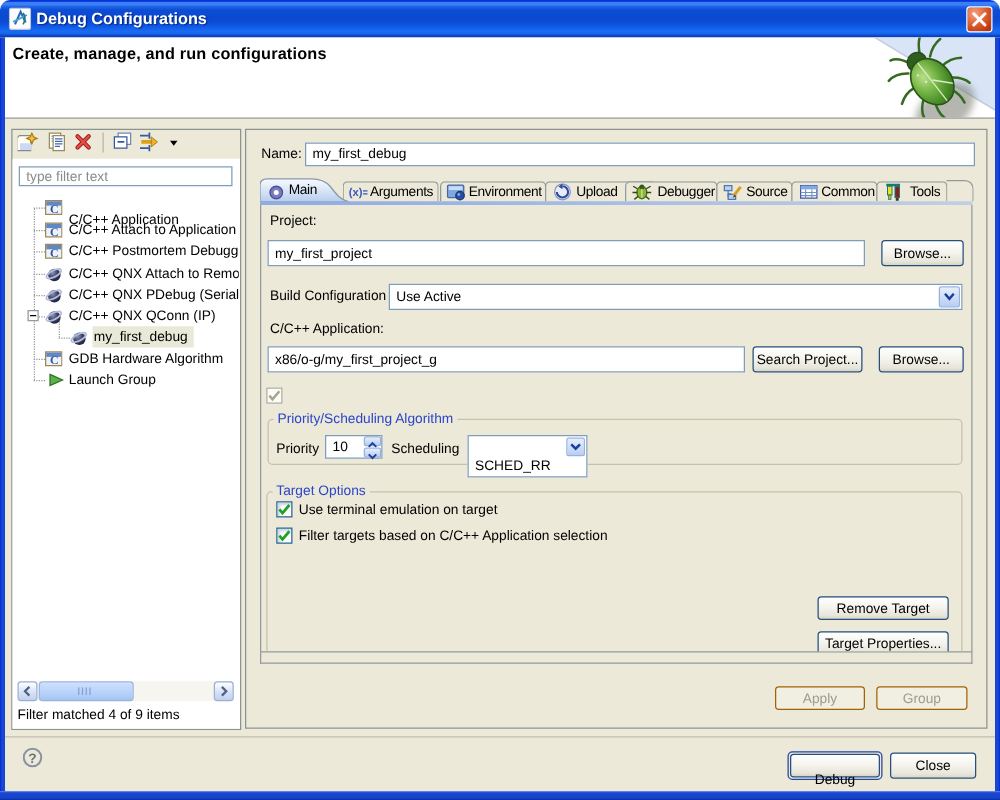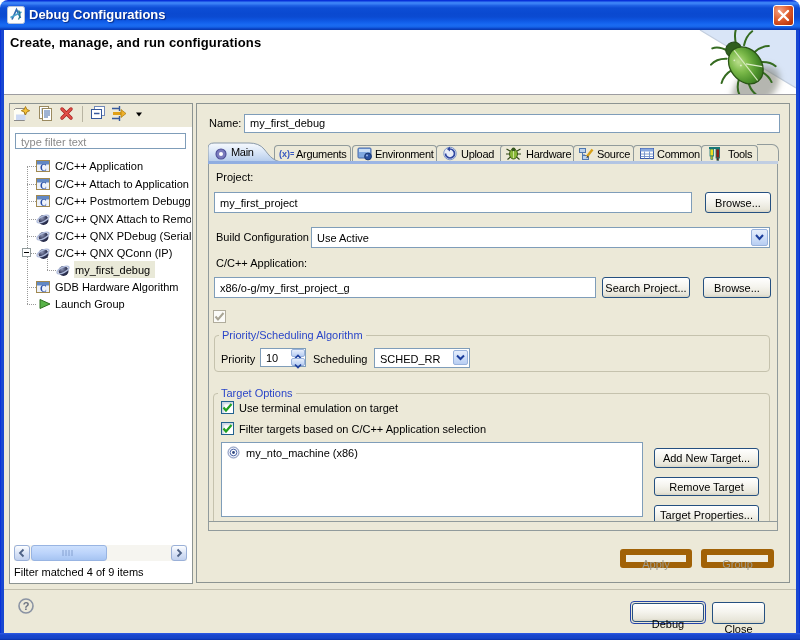--- a/index.html
+++ b/index.html
@@ -1,20 +1,20 @@
 <!DOCTYPE html>
 <html><head><meta charset="utf-8">
 <style>
 *{margin:0;padding:0;box-sizing:border-box}
 html,body{width:800px;height:640px;overflow:hidden}
 body{font-family:"Liberation Sans",sans-serif;font-size:11px;color:#000;background:#fff;position:relative}
 .ab{position:absolute}
 .fld{position:absolute;background:#fff;border:1px solid #7f9db9;font:11px "Liberation Sans",sans-serif;color:#000;padding:3px 0 0 5px;white-space:nowrap;overflow:hidden}
 .btn{position:absolute;border:1px solid #255080;border-radius:3px;background:linear-gradient(180deg,#ffffff 0%,#f5f4ee 45%,#e8e6da 85%,#d8d5c5 100%);font:11px "Liberation Sans",sans-serif;text-align:center;color:#000}
-.dbtn{position:absolute;border:6px solid #a16207;border-radius:3px;background:#f1efe2;font:11px "Liberation Sans",sans-serif;text-align:center;color:#9d9b8d}
+.dbtn{position:absolute;border:1px solid #a16207;border-radius:3px;background:#f1efe2;font:11px "Liberation Sans",sans-serif;text-align:center;color:#9d9b8d}
 .lbl{position:absolute;font:11px "Liberation Sans",sans-serif;white-space:nowrap}
 .grp{position:absolute;border:1px solid #c5c2ad;border-radius:4px}
 .gtitle{position:absolute;font:11px "Liberation Sans",sans-serif;color:#2b46c8;background:#ece9d8;padding:0 3px;white-space:nowrap}
 .cb{position:absolute;width:13px;height:13px;background:#fff;border:1px solid #21618f;box-shadow:inset 2px 2px 2px #ccd6e2}
 .tab{position:absolute;top:3px;height:16px;border:1px solid #919b9c;border-bottom:none;border-radius:4px 4px 0 0;background:#ece9d8;white-space:nowrap}
 .tabtxt{position:absolute;top:2px;font:11px "Liberation Sans",sans-serif;letter-spacing:-0.3px}
 .dot-v{position:absolute;width:1px;border-left:1px dotted #999}
 .dot-h{position:absolute;height:1px;border-top:1px dotted #999}
 .trow{position:absolute;left:45px;font:11px "Liberation Sans",sans-serif;white-space:nowrap}
 </style></head>
@@ -133,21 +133,21 @@
  <div class="dot-h" style="left:17px;top:98px;width:9px"></div>
  <div class="dot-h" style="left:17px;top:132px;width:9px"></div>
  <div class="dot-h" style="left:17px;top:149px;width:9px"></div>
  <div class="dot-v" style="left:37px;top:98px;height:17px"></div>
  <div class="dot-h" style="left:37px;top:115px;width:9px"></div>
  <svg class="ab" style="left:26px;top:4px" width="14" height="14">
       <rect x="0.5" y="1.5" width="13" height="11" fill="#eef2fa" stroke="#a08850"></rect>
       <rect x="1" y="2" width="12" height="3.5" fill="#6288c4"></rect>
       <text x="7.5" y="11.5" text-anchor="middle" font-family="Liberation Serif" font-size="9.5" font-weight="bold" fill="#2b50a8">C</text>
     </svg>
- <div class="trow" style="top:5px">C/C++ Application</div>
+ <div class="trow" style="top:15px">C/C++ Application</div>
  <svg class="ab" style="left:26px;top:22px" width="14" height="14">
       <rect x="0.5" y="1.5" width="13" height="11" fill="#eef2fa" stroke="#a08850"></rect>
       <rect x="1" y="2" width="12" height="3.5" fill="#6288c4"></rect>
       <text x="7.5" y="11.5" text-anchor="middle" font-family="Liberation Serif" font-size="9.5" font-weight="bold" fill="#2b50a8">C</text>
     </svg>
  <div class="trow" style="top:23px">C/C++ Attach to Application</div>
  <svg class="ab" style="left:26px;top:39px" width="14" height="14">
       <rect x="0.5" y="1.5" width="13" height="11" fill="#eef2fa" stroke="#a08850"></rect>
       <rect x="1" y="2" width="12" height="3.5" fill="#6288c4"></rect>
       <text x="7.5" y="11.5" text-anchor="middle" font-family="Liberation Serif" font-size="9.5" font-weight="bold" fill="#2b50a8">C</text>
@@ -228,44 +228,35 @@
  <div class="gtitle" style="left:10px;top:165px">Priority/Scheduling Algorithm</div>
  <div class="lbl" style="left:12px;top:189px">Priority</div>
  <div class="fld" style="left:51px;top:184px;width:46px;height:19px;padding-top:3px">10</div>
  <div class="ab" style="left:82px;top:185px;width:14px;height:8px;border:1px solid #98b2dc;border-radius:2px;background:linear-gradient(180deg,#e6eefb,#b8cef2)"><svg width="12" height="6">
         <path d="M3 4.5 L6 1.5 L9 4.5" fill="none" stroke="#1c3e9c" stroke-width="1.6"></path>
       </svg></div>
  <div class="ab" style="left:82px;top:194px;width:14px;height:8px;border:1px solid #98b2dc;border-radius:2px;background:linear-gradient(180deg,#e6eefb,#b8cef2)"><svg width="12" height="6">
         <path d="M3 1.5 L6 4.5 L9 1.5" fill="none" stroke="#1c3e9c" stroke-width="1.6"></path>
       </svg></div>
  <div class="lbl" style="left:104px;top:189px">Scheduling</div>
- <div class="fld" style="left:165px;top:184px;width:96px;height:20px;padding-top:4px">SCHED_RR
+ <div class="fld" style="left:165px;top:184px;width:96px;height:34px;padding-top:18px">SCHED_RR
    <div class="ab" style="right:1px;top:1px;width:15px;height:15px;border:1px solid #98b2dc;border-radius:2px;background:linear-gradient(180deg,#e6eefb 0%,#cfdff8 50%,#b8cef2 100%)"><svg width="13" height="13">
           <path d="M3 4.5 L6.5 8 L10 4.5" fill="none" stroke="#1c3e9c" stroke-width="2"></path>
         </svg></div>
  </div>
  <div class="grp" style="left:4px;top:229px;width:557px;height:300px"></div>
  <div class="gtitle" style="left:9px;top:223px">Target Options</div>
  <div class="cb" style="left:12px;top:237px"><svg width="11" height="11">
         <path d="M1.5 5.5 L4 8.5 L9.5 2" stroke="#21a121" stroke-width="2.2" fill="none"></path>
       </svg></div>
  <div class="lbl" style="left:30px;top:238px">Use terminal emulation on target</div>
  <div class="cb" style="left:12px;top:258px"><svg width="11" height="11">
         <path d="M1.5 5.5 L4 8.5 L9.5 2" stroke="#21a121" stroke-width="2.2" fill="none"></path>
       </svg></div>
  <div class="lbl" style="left:30px;top:259px">Filter targets based on C/C++ Application selection</div>
- <div class="ab" style="left:12px;top:278px;width:422px;height:75px;background:#fff;border:1px solid #7f9db9">
-   <svg class="ab" style="left:5px;top:3px" width="13" height="13">
-        <circle cx="6.5" cy="6.5" r="5.5" fill="#e8ecf8" stroke="#8090b8"></circle>
-        <circle cx="6.5" cy="6.5" r="3.3" fill="#fff" stroke="#5068a8"></circle>
-        <circle cx="6.5" cy="6.5" r="1.4" fill="#304880"></circle>
-      </svg>
-   <div class="lbl" style="left:24px;top:4px">my_nto_machine (x86)</div>
- </div>
- <div class="btn" style="left:445px;top:284px;width:105px;height:20px;padding-top:3px">Add New Target...</div>
  <div class="btn" style="left:445px;top:313px;width:105px;height:19px;padding-top:3px">Remove Target</div>
  <div class="btn" style="left:445px;top:341px;width:105px;height:20px;padding-top:3px">Target Properties...</div>
 </div>
 <div class="ab" style="left:208px;top:522px;width:1px;height:9px;background:#919b9c"></div>
 <div class="ab" style="left:777px;top:522px;width:1px;height:9px;background:#919b9c"></div>
 <div class="ab" style="left:208px;top:530px;width:570px;height:1px;background:#919b9c"></div>
 
 <div class="ab" id="tabs" style="left:208px;top:142px;width:570px;height:22px">
  <div class="tab" style="left:66px;width:77px">
       <svg class="ab" style="left:4px;top:1px" width="15" height="13">
@@ -290,21 +281,21 @@
       </svg>
       <div class="tabtxt" style="left:24px">Upload</div>
     </div>
  <div class="tab" style="left:292px;width:74px">
       <svg class="ab" style="left:4px;top:0px" width="17" height="15">
         <ellipse cx="8.5" cy="8" rx="4" ry="5" fill="#88b838" stroke="#486818"></ellipse>
         <circle cx="8.5" cy="3.5" r="2" fill="#385820"></circle>
         <path d="M5 5 L1.5 3 M5 8 L1 8 M5.5 11 L2.5 13.5 M12 5 L15.5 3 M12 8 L16 8 M11.5 11 L14.5 13.5" stroke="#304818" stroke-width="1.1"></path>
         <path d="M8.5 5 V12" stroke="#d8e8a8" stroke-width="0.9"></path>
       </svg>
-      <div class="tabtxt" style="left:25px">Hardware</div>
+      <div class="tabtxt" style="left:25px">Debugger</div>
     </div>
  <div class="tab" style="left:365px;width:61px">
       <svg class="ab" style="left:4px;top:0px" width="17" height="15">
         <rect x="1.5" y="2.5" width="6" height="4" fill="#bcd2ec" stroke="#5078b0"></rect>
         <rect x="4.5" y="9.5" width="6" height="4" fill="#bcd2ec" stroke="#5078b0"></rect>
         <path d="M4.5 6.5 V11.5 M4.5 9 H7" stroke="#5078b0"></path>
         <path d="M9 10.5 L14.5 3.5" stroke="#d8a018" stroke-width="2.4"></path>
         <path d="M8.2 12.2 L9.5 9.8 L10.8 11 Z" fill="#383838"></path>
       </svg>
       <div class="tabtxt" style="left:23px">Source</div>
@@ -343,13 +334,13 @@
 <div class="dbtn" style="left:701px;top:549px;width:73px;height:19px;padding-top:3px">Group</div>
 
 <div class="ab" style="left:4px;top:589px;width:792px;height:1px;background:#c2bfae"></div>
 <svg class="ab" style="left:18px;top:598px" width="17" height="17">
  <circle cx="8" cy="8" r="7" fill="none" stroke="#8a93a3" stroke-width="1.6"></circle>
  <text x="8" y="12" text-anchor="middle" font-family="Liberation Sans" font-size="11" font-weight="bold" fill="#6b7280">?</text>
 </svg>
 <div class="btn" style="left:630px;top:601px;width:76px;height:23px;border:1px solid #2343a8;border-radius:4px;padding:1px;background:none">
   <div style="width:100%;height:100%;border:1px solid #255080;border-radius:3px;background:linear-gradient(180deg,#ffffff 0%,#f5f4ee 45%,#e8e6da 85%,#d8d5c5 100%);padding-top:14px">Debug</div>
 </div>
-<div class="btn" style="left:712px;top:602px;width:53px;height:21px;padding-top:20px">Close</div>
+<div class="btn" style="left:712px;top:602px;width:69px;height:21px;padding-top:4px">Close</div>
 
 </body></html>

